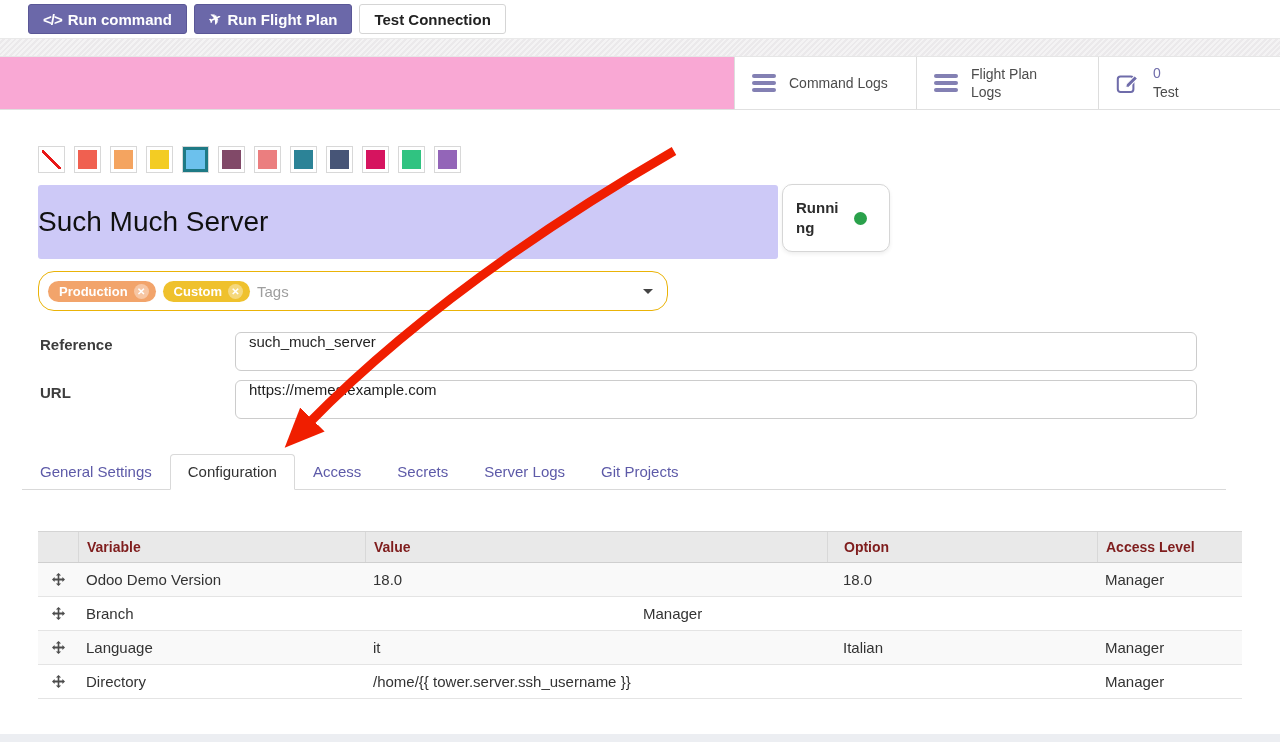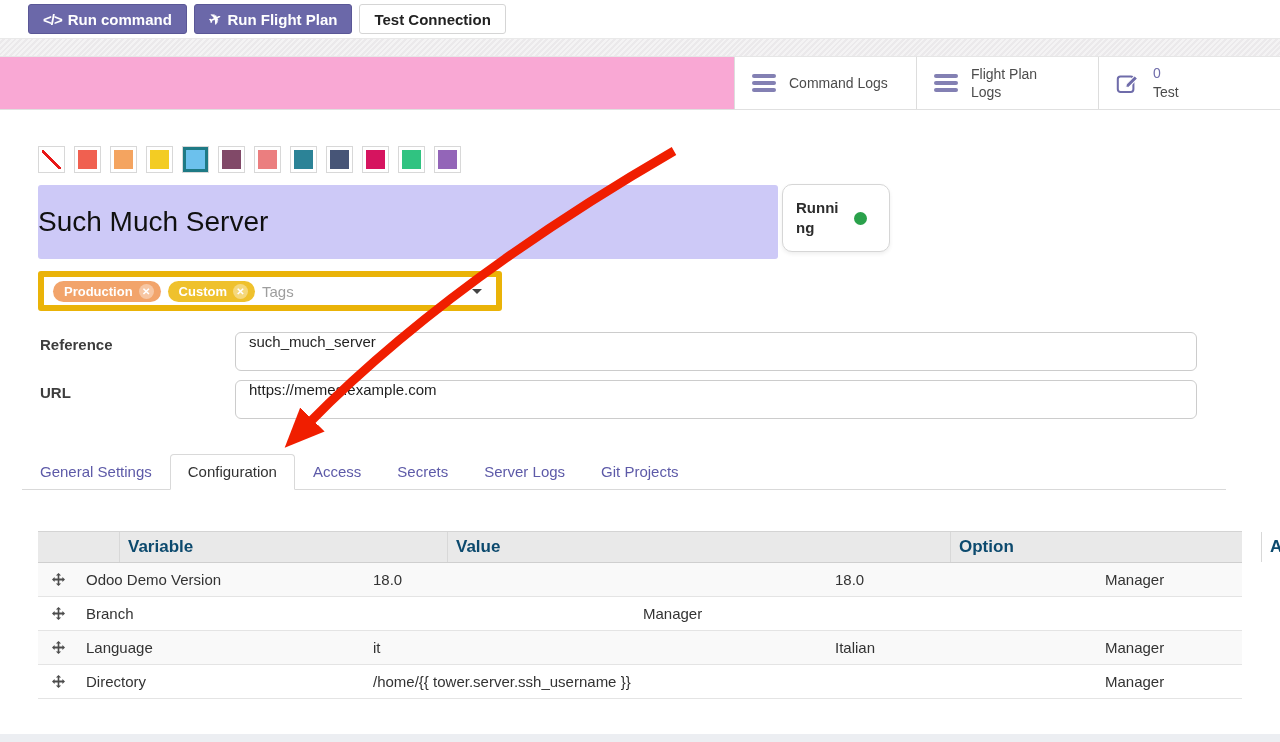--- a/index.html
+++ b/index.html
@@ -43,22 +43,22 @@
   
   .title-box { position:absolute; left:38px; top:75px; width:740px; height:74px; border-radius:3px;
                display:flex; align-items:center; font-size:28px; color:#101010; cursor:text; }
   
   .status-box { position:absolute; left:782px; top:74px; width:108px; height:68px; background:#fff;
                 border:1px solid #d6d6d6; border-radius:10px; box-shadow:0 2px 4px rgba(0,0,0,.07);
                 display:flex; align-items:center; gap:10px; padding:0 13px; cursor:pointer; }
   .status-text { font-size:15px; font-weight:bold; color:#2d2d2d; width:48px; word-break:break-all; line-height:1.35; }
   .status-dot { width:13px; height:13px; border-radius:50%; flex:none; }
   
-  .tags-box { position:absolute; left:38px; top:161px; width:464px; height:40px; border:6px solid #eab308;
-              border-radius:3px; display:flex; align-items:center; gap:7px; padding:0 14px 0 9px; cursor:text; }
+  .tags-box { position:absolute; left:38px; top:161px; width:630px; height:40px; border:1px solid #eab308;
+              border-radius:16px; display:flex; align-items:center; gap:7px; padding:0 14px 0 9px; cursor:text; }
   .tag { display:inline-flex; align-items:center; gap:6px; border-radius:12px; padding:3px 7px 3px 11px;
          color:#fff; font-size:13px; font-weight:bold; cursor:pointer; }
   .tag-x { width:15px; height:15px; border-radius:50%; background:rgba(255,255,255,.38); color:#fff;
            font-size:10px; font-weight:bold; display:inline-flex; align-items:center; justify-content:center; cursor:pointer; }
   .tags-ph { flex:1; color:#9e9e9e; font-size:15px; }
   .caret { width:0; height:0; border-left:5px solid transparent; border-right:5px solid transparent;
            border-top:5px solid #444; cursor:pointer; }
   
   .flabel { position:absolute; left:40px; font-size:15px; font-weight:bold; color:#3d3d3d; }
   .finput { position:absolute; left:235px; width:962px; height:39px; border:1px solid #ccc; border-radius:6px;
@@ -67,25 +67,25 @@
   .tabs { position:absolute; left:22px; top:344px; width:1204px; display:flex; align-items:center;
           border-bottom:1px solid #d9d9d9; }
   .tab { padding:8px 18px; font-size:15px; color:#5d5aa8; cursor:pointer; white-space:nowrap; }
   .tab.active { background:#fff; color:#333; border:1px solid #d9d9d9; border-bottom:1px solid #fff;
                 margin-bottom:-1px; border-radius:4px 4px 0 0; padding:8px 17px 9px; }
   
   .ctable { position:absolute; left:38px; top:421px; width:1204px; font-size:15px; }
   .trow { display:flex; align-items:center; border-bottom:1px solid #e4e4e4; height:34px; background:#fff; }
   .trow.stripe { background:#f9f9f9; }
   .thead { height:32px; background:#e9e9e9; border-top:1px solid #d4d4d4; border-bottom:1px solid #cfcfcf;
-           font-weight:bold; color:#0c4a6e; font-size:17px;gap:41px; }
+           font-weight:bold; color:#7f1d1d; font-size:14px; }
   .c-handle { width:40px; flex:none; display:flex; justify-content:center; align-items:center; height:100%; }
   .c-var { width:287px; flex:none; padding-left:8px; height:100%; display:flex; align-items:center; }
   .c-val { width:462px; flex:none; padding-left:8px; height:100%; display:flex; align-items:center; }
-  .c-opt { width:270px; flex:none; padding-left:8px; height:100%; display:flex; align-items:center;text-align:right; }
+  .c-opt { width:270px; flex:none; padding-left:16px; height:100%; display:flex; align-items:center;text-align:right; }
   .c-acc { width:145px; flex:none; padding-left:8px; height:100%; display:flex; align-items:center; }
   .thead > div + div { border-left:1px solid #d8d8d8; }
   .addline { height:33px; display:flex; align-items:center; padding-left:48px; border-bottom:1px solid #e4e4e4; }
   .addline span { color:#5d5aa8; font-size:15px; cursor:pointer; }
   .move-ico { width:13px; height:13px; cursor:grab; }
   
   .bottom-strip { position:absolute; left:0; top:734px; width:100%; height:8px; background:#eceef2; }
   
   .arrow-svg { position:absolute; left:0; top:0; width:1280px; height:742px; pointer-events:none; z-index:20; }
 </style>

